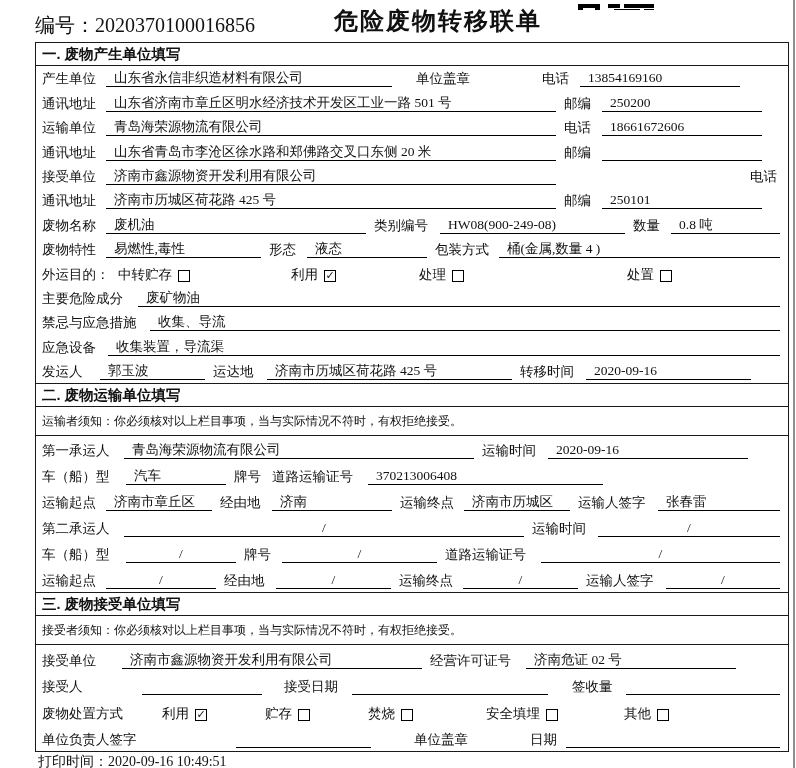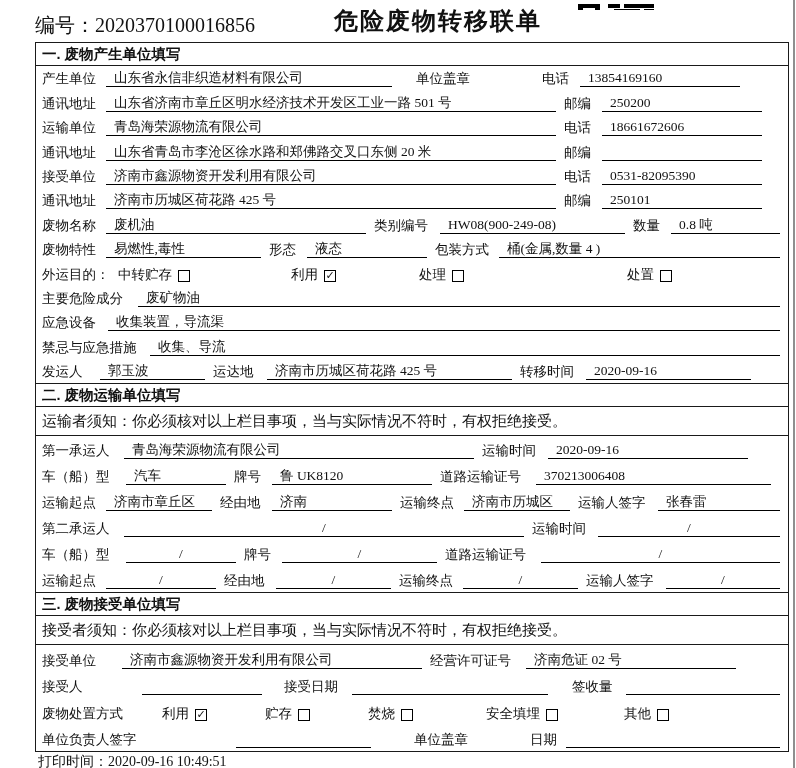--- a/index.html
+++ b/index.html
@@ -13,21 +13,21 @@
   .qr{position:absolute;left:578px;top:0;width:76px;height:10px;overflow:hidden;}
   .page-edge{position:absolute;right:1px;top:0;width:2px;height:768px;background:#8f8f8f;}
   
   .form-box{position:absolute;left:35px;top:42px;width:754px;height:710px;box-sizing:border-box;
             border:1.5px solid #1a1a1a;display:flex;flex-direction:column;background:#fff;}
   .section{display:flex;flex-direction:column;}
   .section + .section{border-top:1.5px solid #1a1a1a;}
   .section-title{height:22px;line-height:22px;font-weight:bold;font-size:14.5px;padding-left:6px;
                  border-bottom:1.5px solid #1a1a1a;
                  font-family:"Liberation Sans","DejaVu Sans",sans-serif;}
-  .notice{height:28px;display:flex;align-items:center;padding-left:6px;font-size:15px;
+  .notice{height:28px;display:flex;align-items:center;padding-left:6px;font-size:12px;
           border-bottom:1.5px solid #1a1a1a;white-space:nowrap;}
   .form-row{display:flex;align-items:flex-end;box-sizing:border-box;
             padding:0 8px 3px 6px;column-gap:8px;}
   .sec0 .form-row{height:24.4px;}
   .sec1 .form-row{height:26px;}
   .sec2 .form-row{height:26.5px;}
   .lbl,.plain{font-size:13.5px;line-height:16px;white-space:nowrap;flex-shrink:0;}
   .fld{border-bottom:1px solid #000;font-size:13.5px;line-height:16px;height:17px;
        white-space:nowrap;padding:0 2px 0 8px;flex-shrink:0;box-sizing:border-box;overflow:visible;}
   .fld.flex{flex:1 1 auto;min-width:0;font-family:Liberation Serif, serif;}
@@ -87,21 +87,20 @@
         <div class="form-row">
           <span class="lbl" style="width: 56px;">通讯地址</span>
           <span class="fld" style="width: 450px;">山东省青岛市李沧区徐水路和郑佛路交叉口东侧 20 米</span>
           <span class="lbl" style="width: 30px; margin-left: auto;">邮编</span>
           <span class="fld" style="width: 160px; margin-right: 40px;"></span>
         </div>
         <div class="form-row">
           <span class="lbl" style="width: 56px;">接受单位</span>
           <span class="fld" style="width: 450px;">济南市鑫源物资开发利用有限公司</span>
           <span class="lbl" style="width: 30px; margin-left: auto;">电话</span>
-          <span class="fld" style="width: 160px; margin-right: 40px;">0531-82095390</span>
         </div>
         <div class="form-row">
           <span class="lbl" style="width: 56px;">通讯地址</span>
           <span class="fld" style="width: 450px;">济南市历城区荷花路 425 号</span>
           <span class="lbl" style="width: 30px; margin-left: auto;">邮编</span>
           <span class="fld" style="width: 160px; margin-right: 40px;">250101</span>
         </div>
         <div class="form-row">
           <span class="lbl" style="width: 56px;">废物名称</span>
           <span class="fld" style="width: 260px;">废机油</span>
@@ -135,26 +134,26 @@
           <span class="chk flex">
             <span>处置</span>
             <span class="cb"></span>
           </span>
         </div>
         <div class="form-row">
           <span class="lbl" style="width: 88px;">主要危险成分</span>
           <span class="fld flex">废矿物油</span>
         </div>
         <div class="form-row">
+          <span class="lbl" style="width: 100px;">禁忌与应急措施</span>
+          <span class="fld flex">收集、导流</span>
+        </div>
+        <div class="form-row">
           <span class="lbl" style="width: 58px;">应急设备</span>
           <span class="fld flex">收集装置，导流渠</span>
-        </div>
-        <div class="form-row">
-          <span class="lbl" style="width: 100px;">禁忌与应急措施</span>
-          <span class="fld flex">收集、导流</span>
         </div>
         <div class="form-row">
           <span class="lbl" style="width: 50px;">发运人</span>
           <span class="fld" style="width: 105px;">郭玉波</span>
           <span class="lbl" style="width: 46px;">运达地</span>
           <span class="fld" style="width: 245px;">济南市历城区荷花路 425 号</span>
           <span class="lbl" style="width: 58px;">转移时间</span>
           <span class="fld" style="width: 165px;">2020-09-16</span>
         </div>
       </div>
@@ -164,21 +163,20 @@
         <div class="form-row">
           <span class="lbl" style="width: 74px;">第一承运人</span>
           <span class="fld" style="width: 350px;">青岛海荣源物流有限公司</span>
           <span class="lbl" style="width: 58px;">运输时间</span>
           <span class="fld" style="width: 200px;">2020-09-16</span>
         </div>
         <div class="form-row">
           <span class="lbl" style="width: 76px;">车（船）型</span>
           <span class="fld" style="width: 100px;">汽车</span>
           <span class="lbl" style="width: 30px;">牌号</span>
-          <span class="fld" style="width: 160px;">鲁 UK8120</span>
           <span class="lbl" style="width: 88px;">道路运输证号</span>
           <span class="fld" style="width: 235px;">370213006408</span>
         </div>
         <div class="form-row">
           <span class="lbl" style="width: 56px;">运输起点</span>
           <span class="fld" style="width: 106px;">济南市章丘区</span>
           <span class="lbl" style="width: 44px;">经由地</span>
           <span class="fld" style="width: 120px;">济南</span>
           <span class="lbl" style="width: 56px;">运输终点</span>
           <span class="fld" style="width: 106px;">济南市历城区</span>

